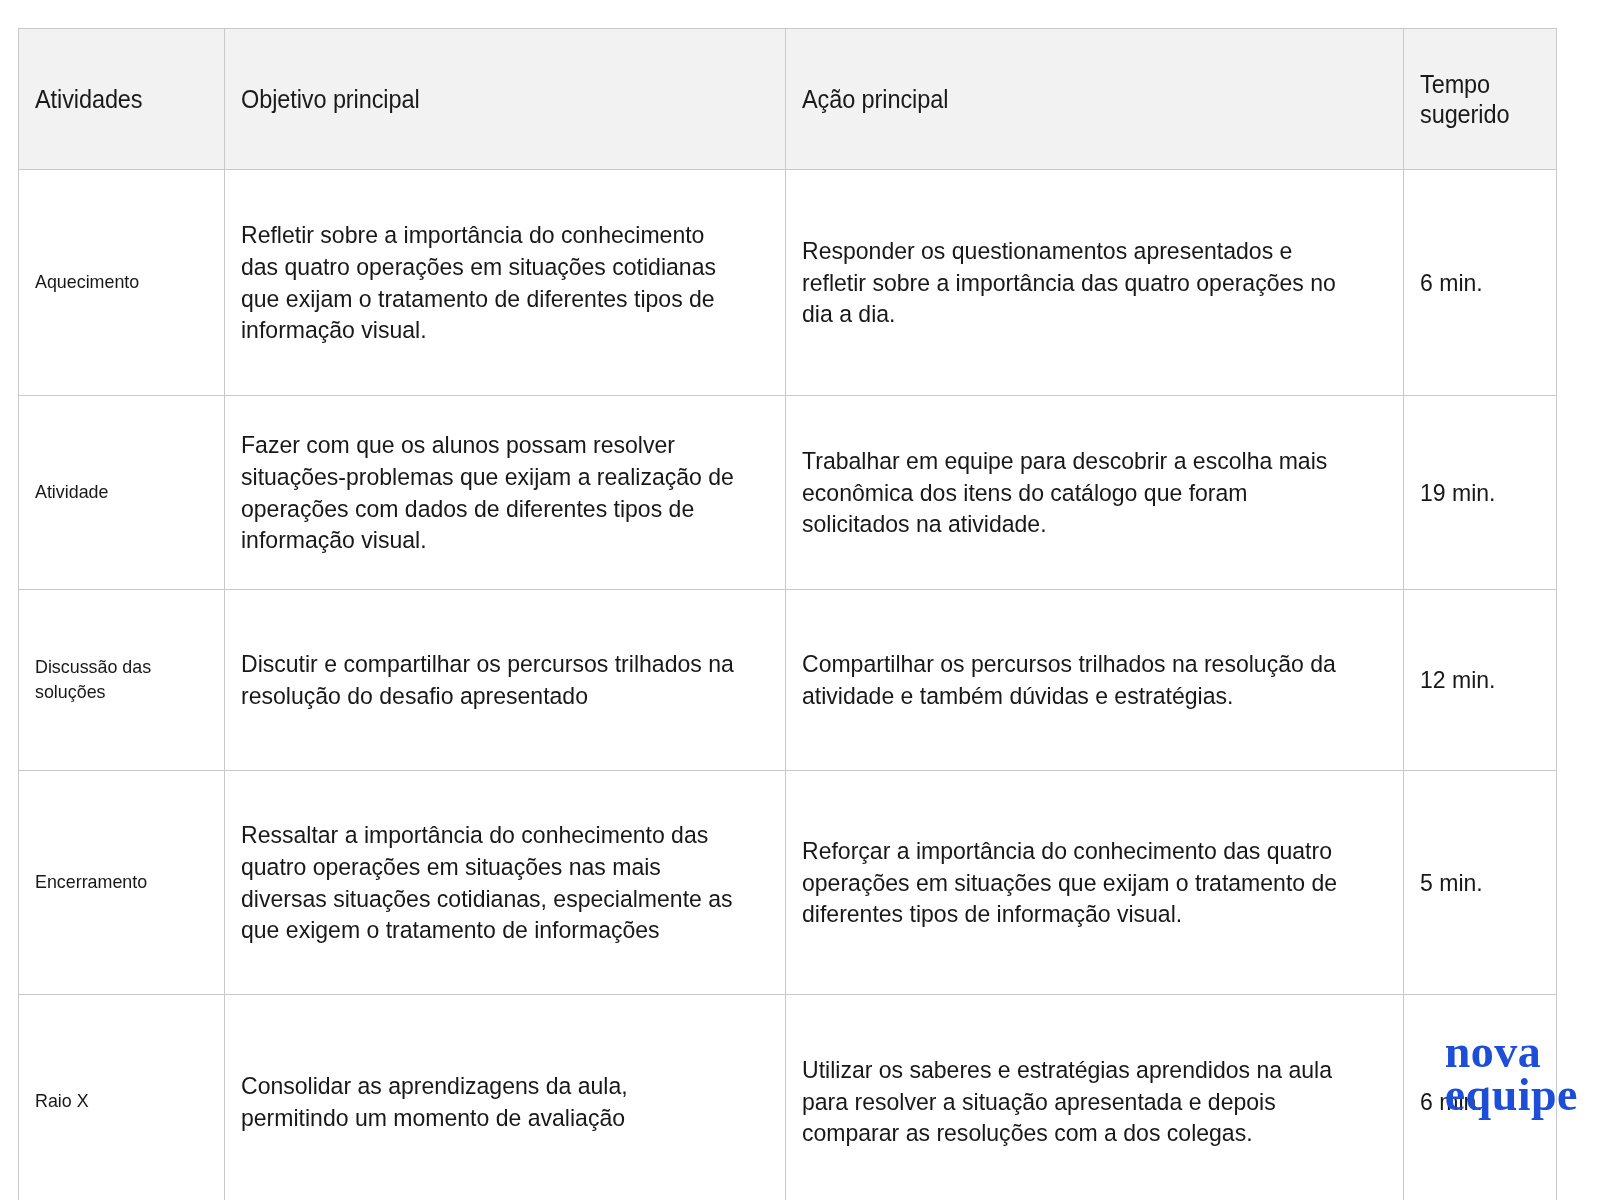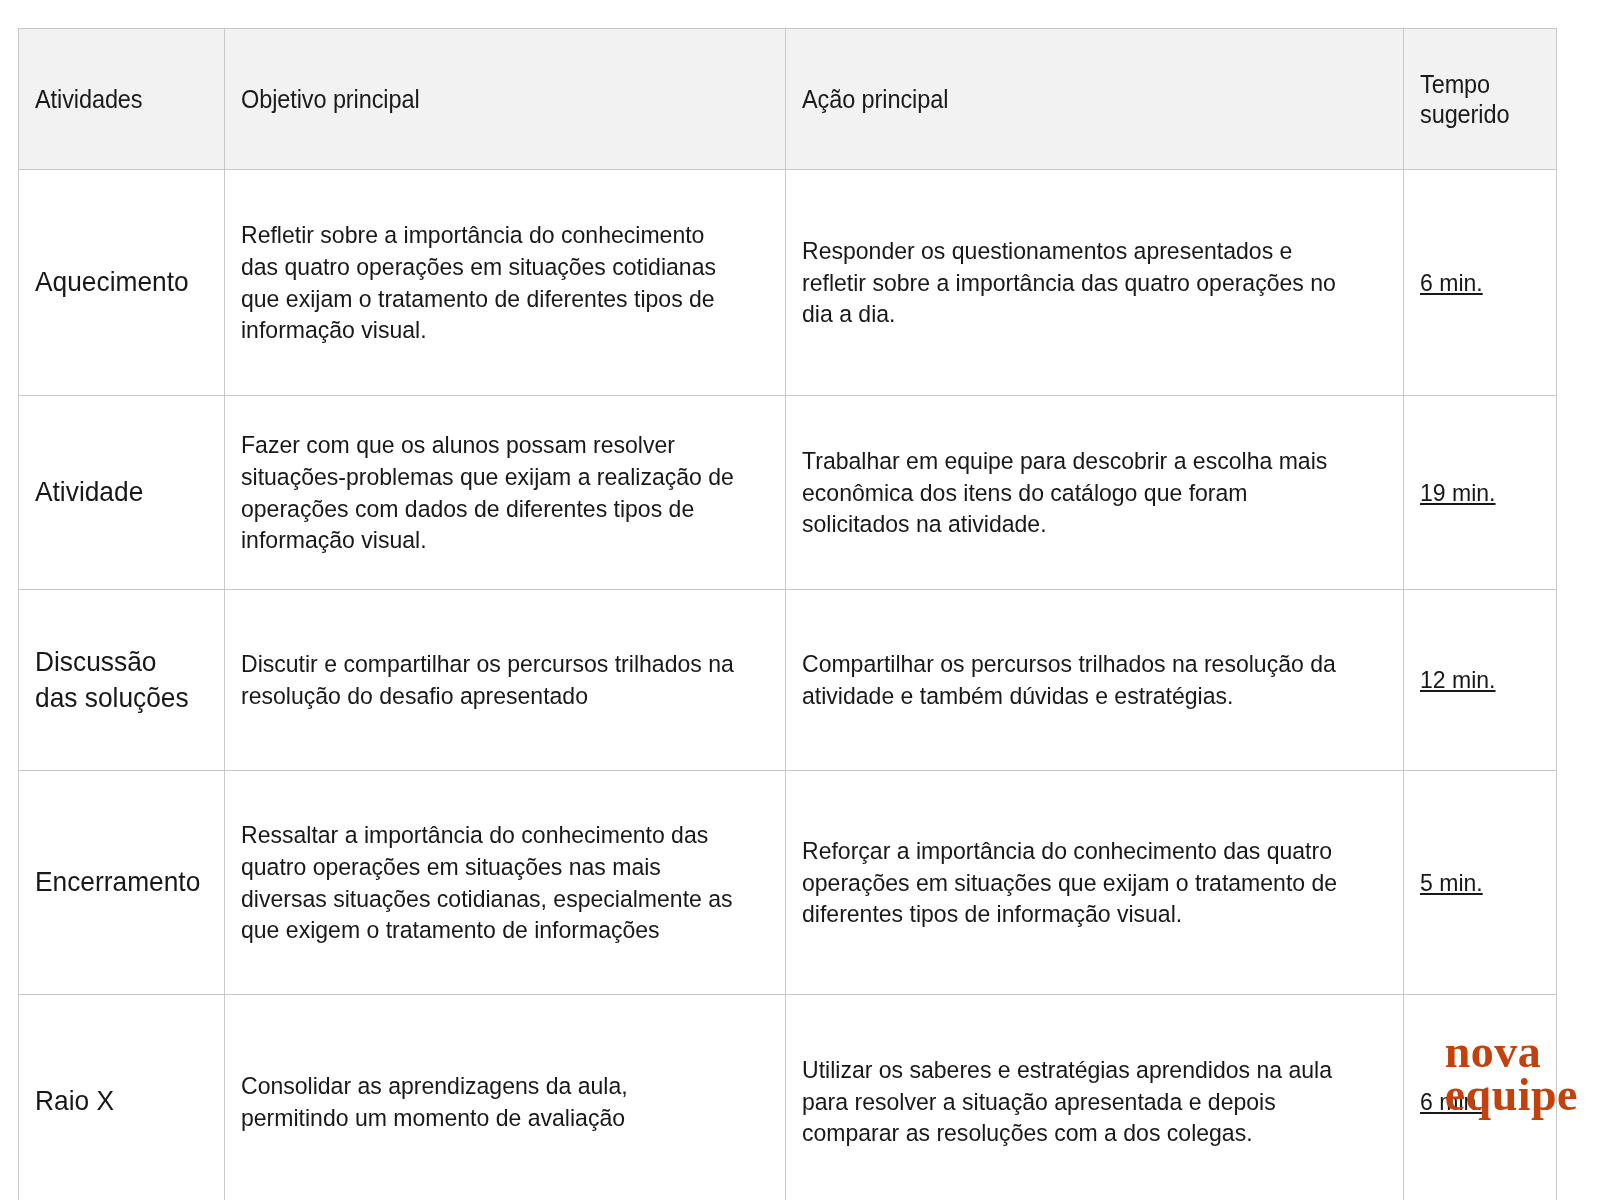--- a/index.html
+++ b/index.html
@@ -64,40 +64,40 @@
     font-size: 24.5px;
     line-height: 1.30;
     color: #181818;
   }
   tbody td .cell-inner {
     display: block;
     transform: scaleX(0.94);
     transform-origin: left center;
   }
 
-  td.col-atividades { font-size: 28px; }
-  td.col-tempo { font-size: 24.5px; white-space: nowrap; text-decoration: underline; }
+  td.col-atividades { font-size: 19px; }
+  td.col-tempo { font-size: 24.5px; white-space: nowrap; }
 
   
   tr.row-aquecimento td { height: 205px; }
   tr.row-atividade td   { height: 173px; }
   tr.row-discussao td   { height: 160px; }
   tr.row-encerramento td{ height: 203px; }
   tr.row-raiox td       { height: 193px; }
 
   
   #nova-escola-watermark {
     position: absolute;
     right: 22px;
     bottom: 84px;
     font-family: "Liberation Serif", "DejaVu Serif", serif;
     font-weight: bold;
     font-size: 46px;
     line-height: 0.92;
-    color: #c2410c;
+    color: #1d4ed8;
     text-align: left;
     letter-spacing: 0.5px;
     pointer-events: none;
     user-select: none;
   }
   #nova-escola-watermark .wm-line {
     display: block;
   }
 </style>
 </head>

